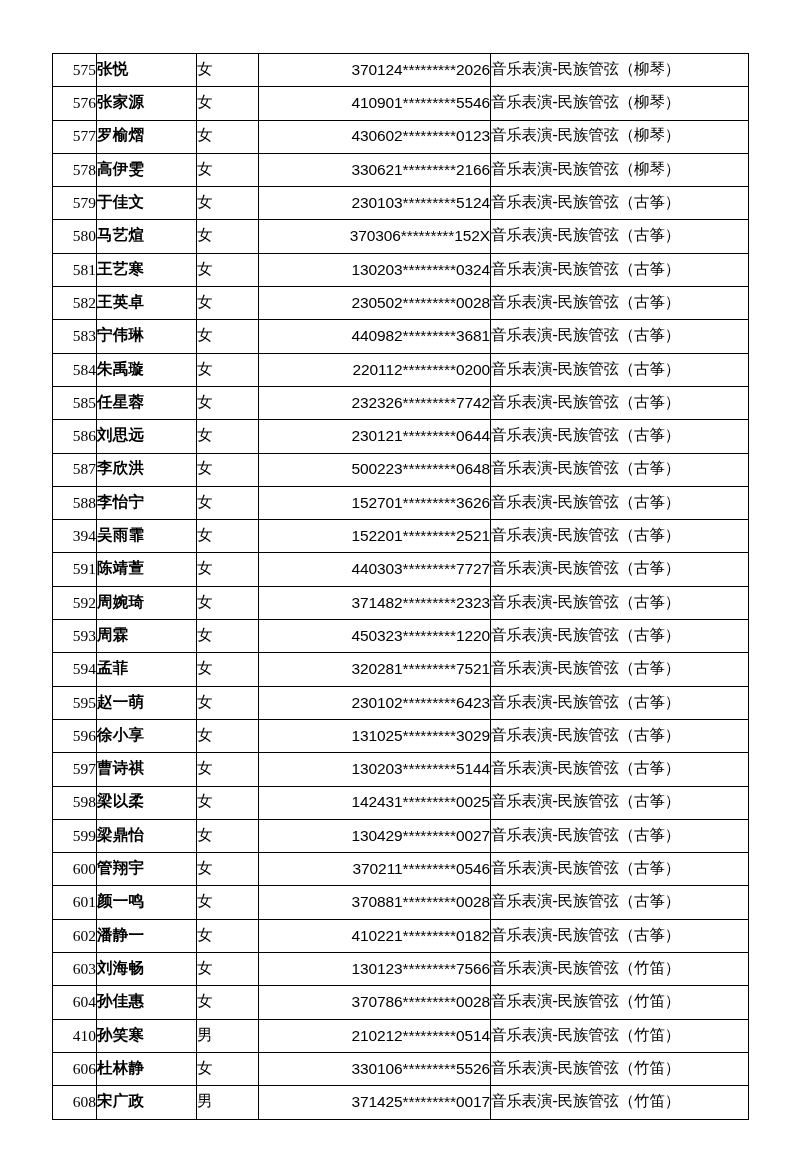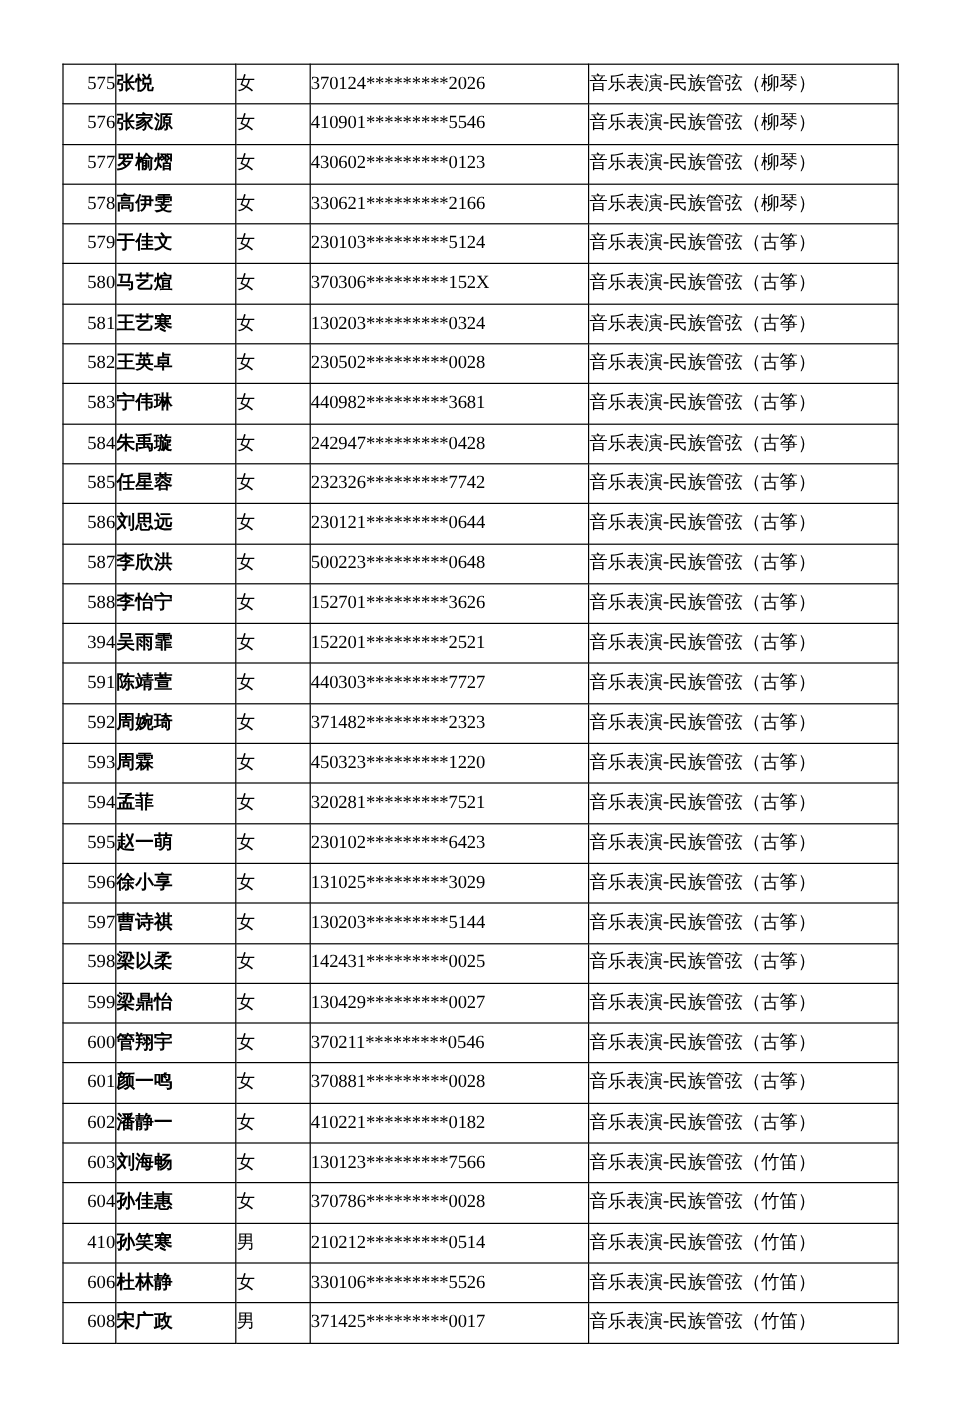--- a/index.html
+++ b/index.html
@@ -69,23 +69,23 @@
   }
 
   td.cell-sex {
     text-align: left;
     padding-left: 9px;
     font-family: "DejaVu Sans", "Liberation Sans", sans-serif;
     font-size: 15px;
   }
 
   td.cell-id {
-    text-align: left;
+    text-align: right;
     padding-left: 6px;
-    font-family: Liberation Serif, serif;
+    font-family: Liberation Sans, sans-serif;
     font-size: 15px;
     letter-spacing: -0.1px;
   }
 
   td.cell-major {
     text-align: left;
     padding-left: 7px;
     font-family: "DejaVu Sans", "Liberation Sans", sans-serif;
     font-size: 14.2px;
     letter-spacing: -0.2px;
@@ -165,21 +165,21 @@
           <td class="cell-seq">583</td>
           <td class="cell-name">宁伟琳</td>
           <td class="cell-sex">女</td>
           <td class="cell-id">440982*********3681</td>
           <td class="cell-major">音乐表演-民族管弦（古筝）</td>
         </tr>
         <tr>
           <td class="cell-seq">584</td>
           <td class="cell-name">朱禹璇</td>
           <td class="cell-sex">女</td>
-          <td class="cell-id">242947*********0428</td>
+          <td class="cell-id">220112*********0200</td>
           <td class="cell-major">音乐表演-民族管弦（古筝）</td>
         </tr>
         <tr>
           <td class="cell-seq">585</td>
           <td class="cell-name">任星蓉</td>
           <td class="cell-sex">女</td>
           <td class="cell-id">232326*********7742</td>
           <td class="cell-major">音乐表演-民族管弦（古筝）</td>
         </tr>
         <tr>

